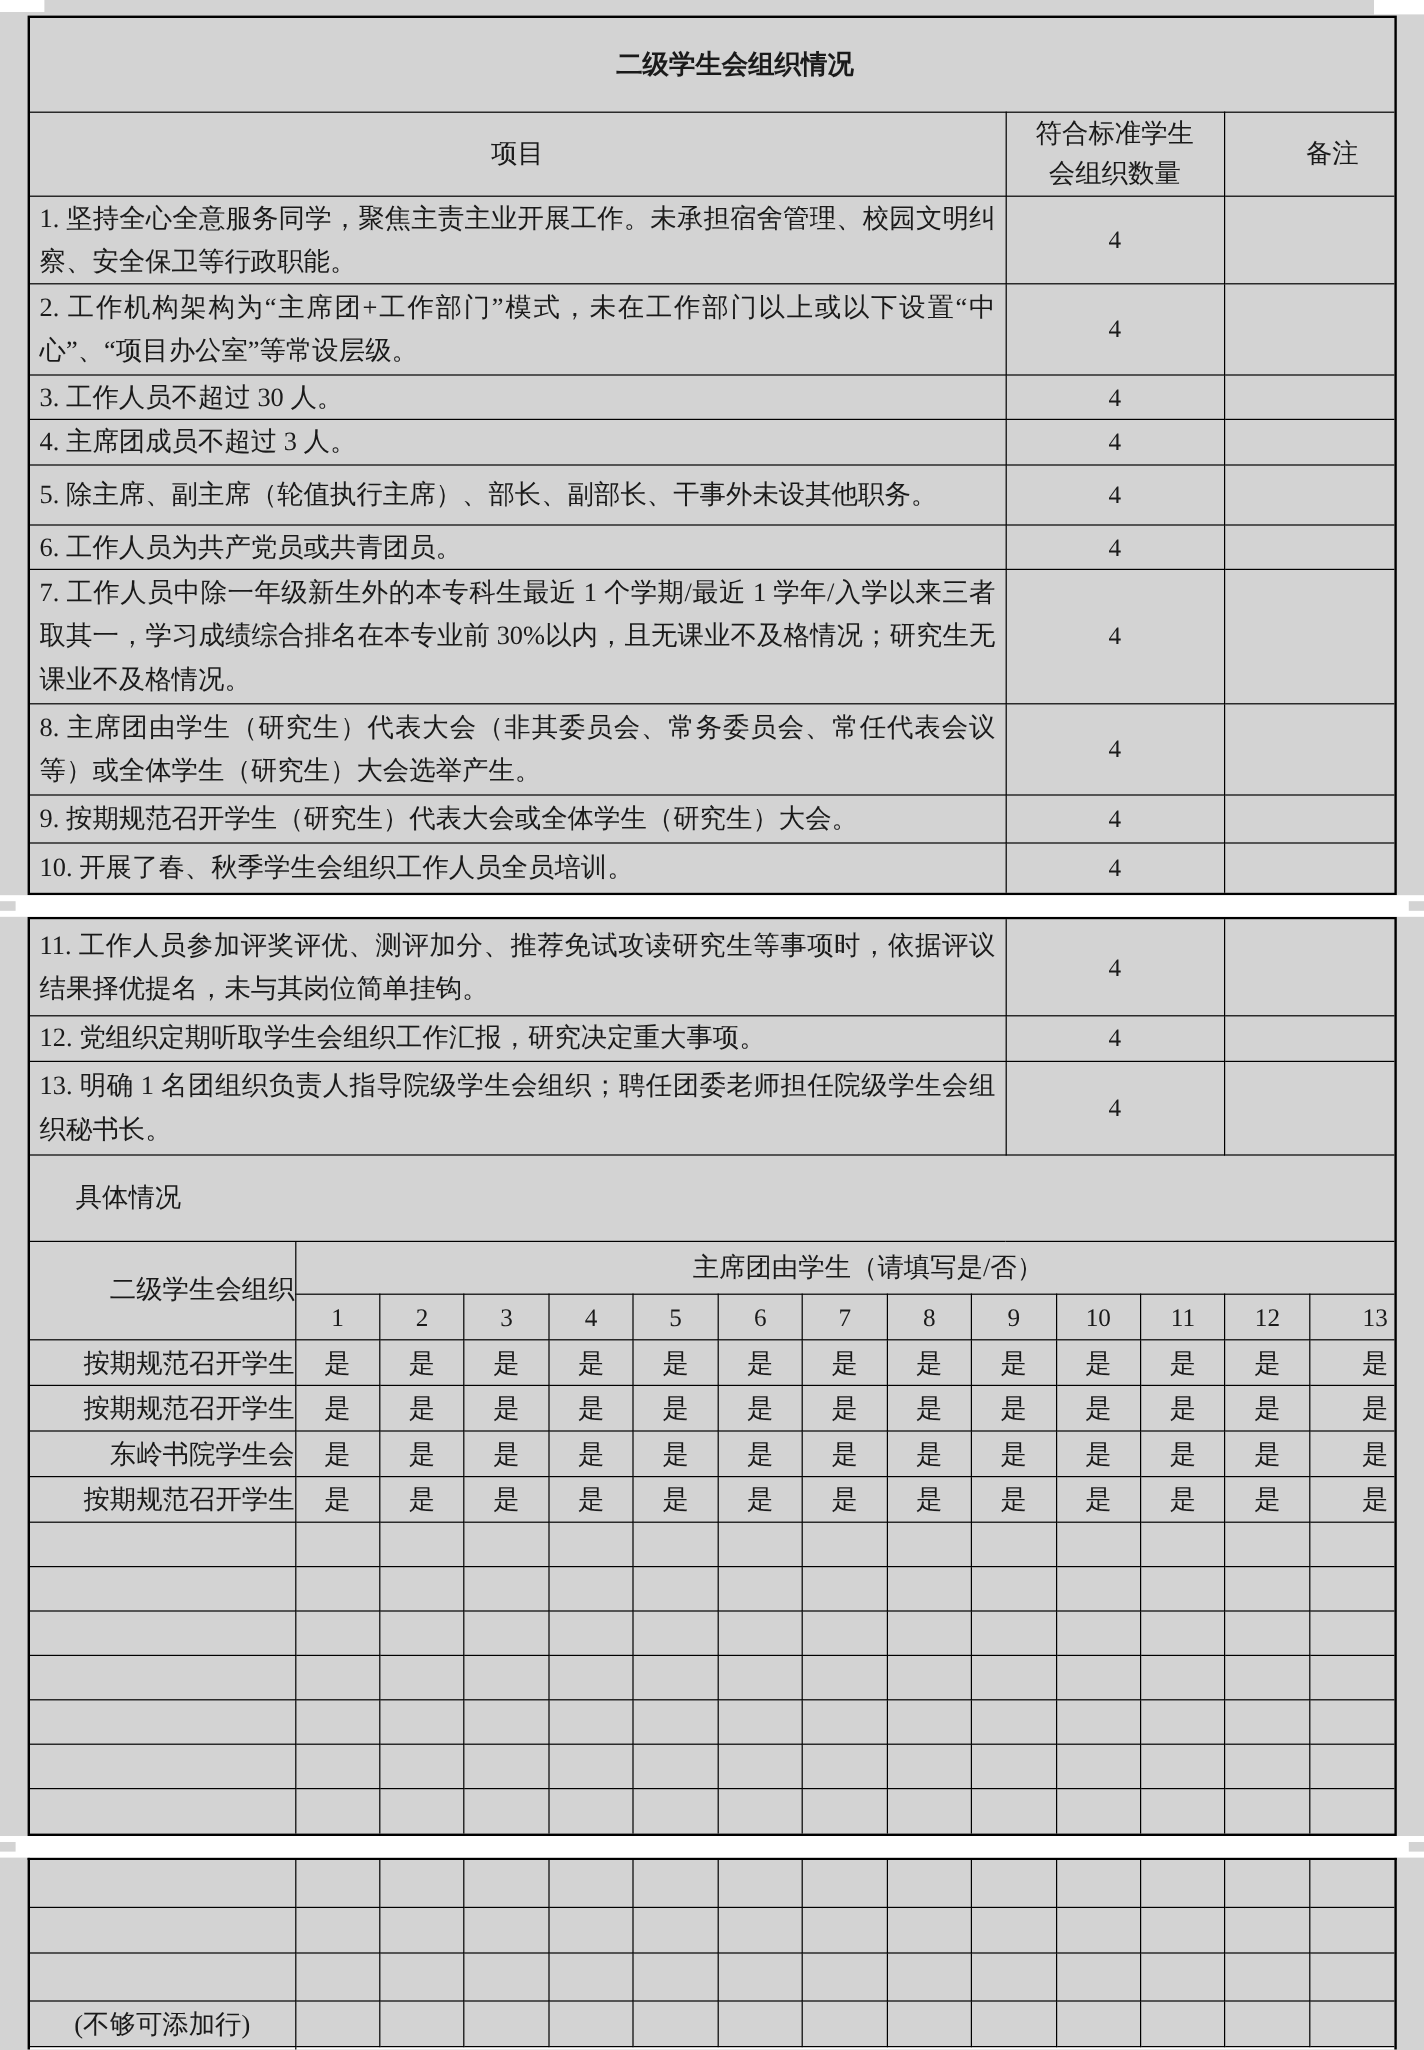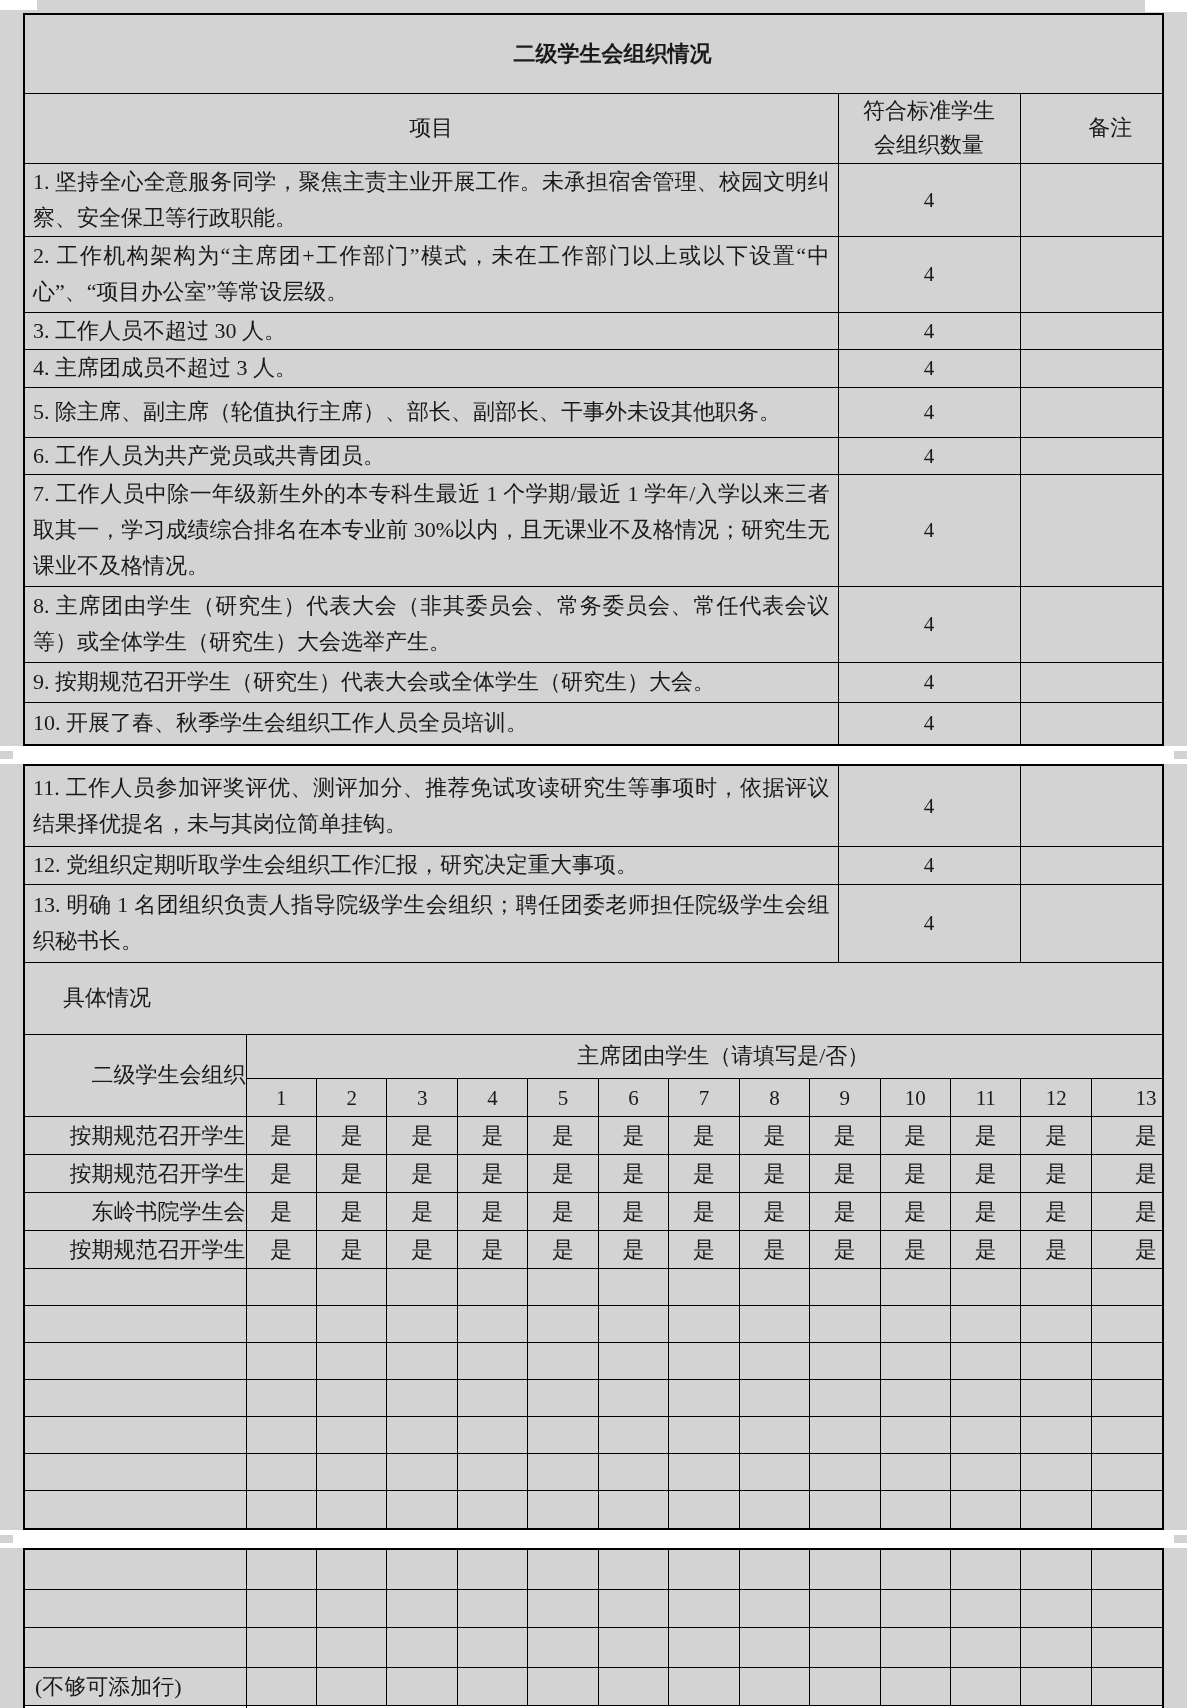--- a/index.html
+++ b/index.html
@@ -21,21 +21,21 @@
   td.nr{border-right:none;padding-left:38px;}
   tr.lastrow td{border-bottom:none;}
   .title-cell{font-weight:bold;text-align:center;font-size:22px;}
   .hdr{text-align:center;}
   .count-hdr{white-space:pre-line;text-align:center;line-height:34px;}
   .item{text-align:justify;padding:0 8px;}
   .num{text-align:center;font-size:21px;}
   .section-title{text-align:left;}
   .org-hdr{text-align:right;}
   .ans{text-align:center;}
-  .note{text-align:left;padding:0 10px;}
+  .note{text-align:center;padding:0 10px;}
   tr.partial td{background:#ffffff;border-bottom:none;border-right:none;}
   tr.partial td.divider{border-right:1px solid #000;}
   .page-gap{height:18px;background:#ffffff;position:relative;width:1187px;margin-left:-23px;}
   .page-gap::before,.page-gap::after{
     content:"";position:absolute;top:5px;width:13px;height:8px;background:#d3d3d3;
   }
   .page-gap::before{left:0;}
   .page-gap::after{right:0;}
   .corner{position:absolute;top:0;background:#ffffff;}
   .corner.l{left:0;width:37px;height:10px;}

